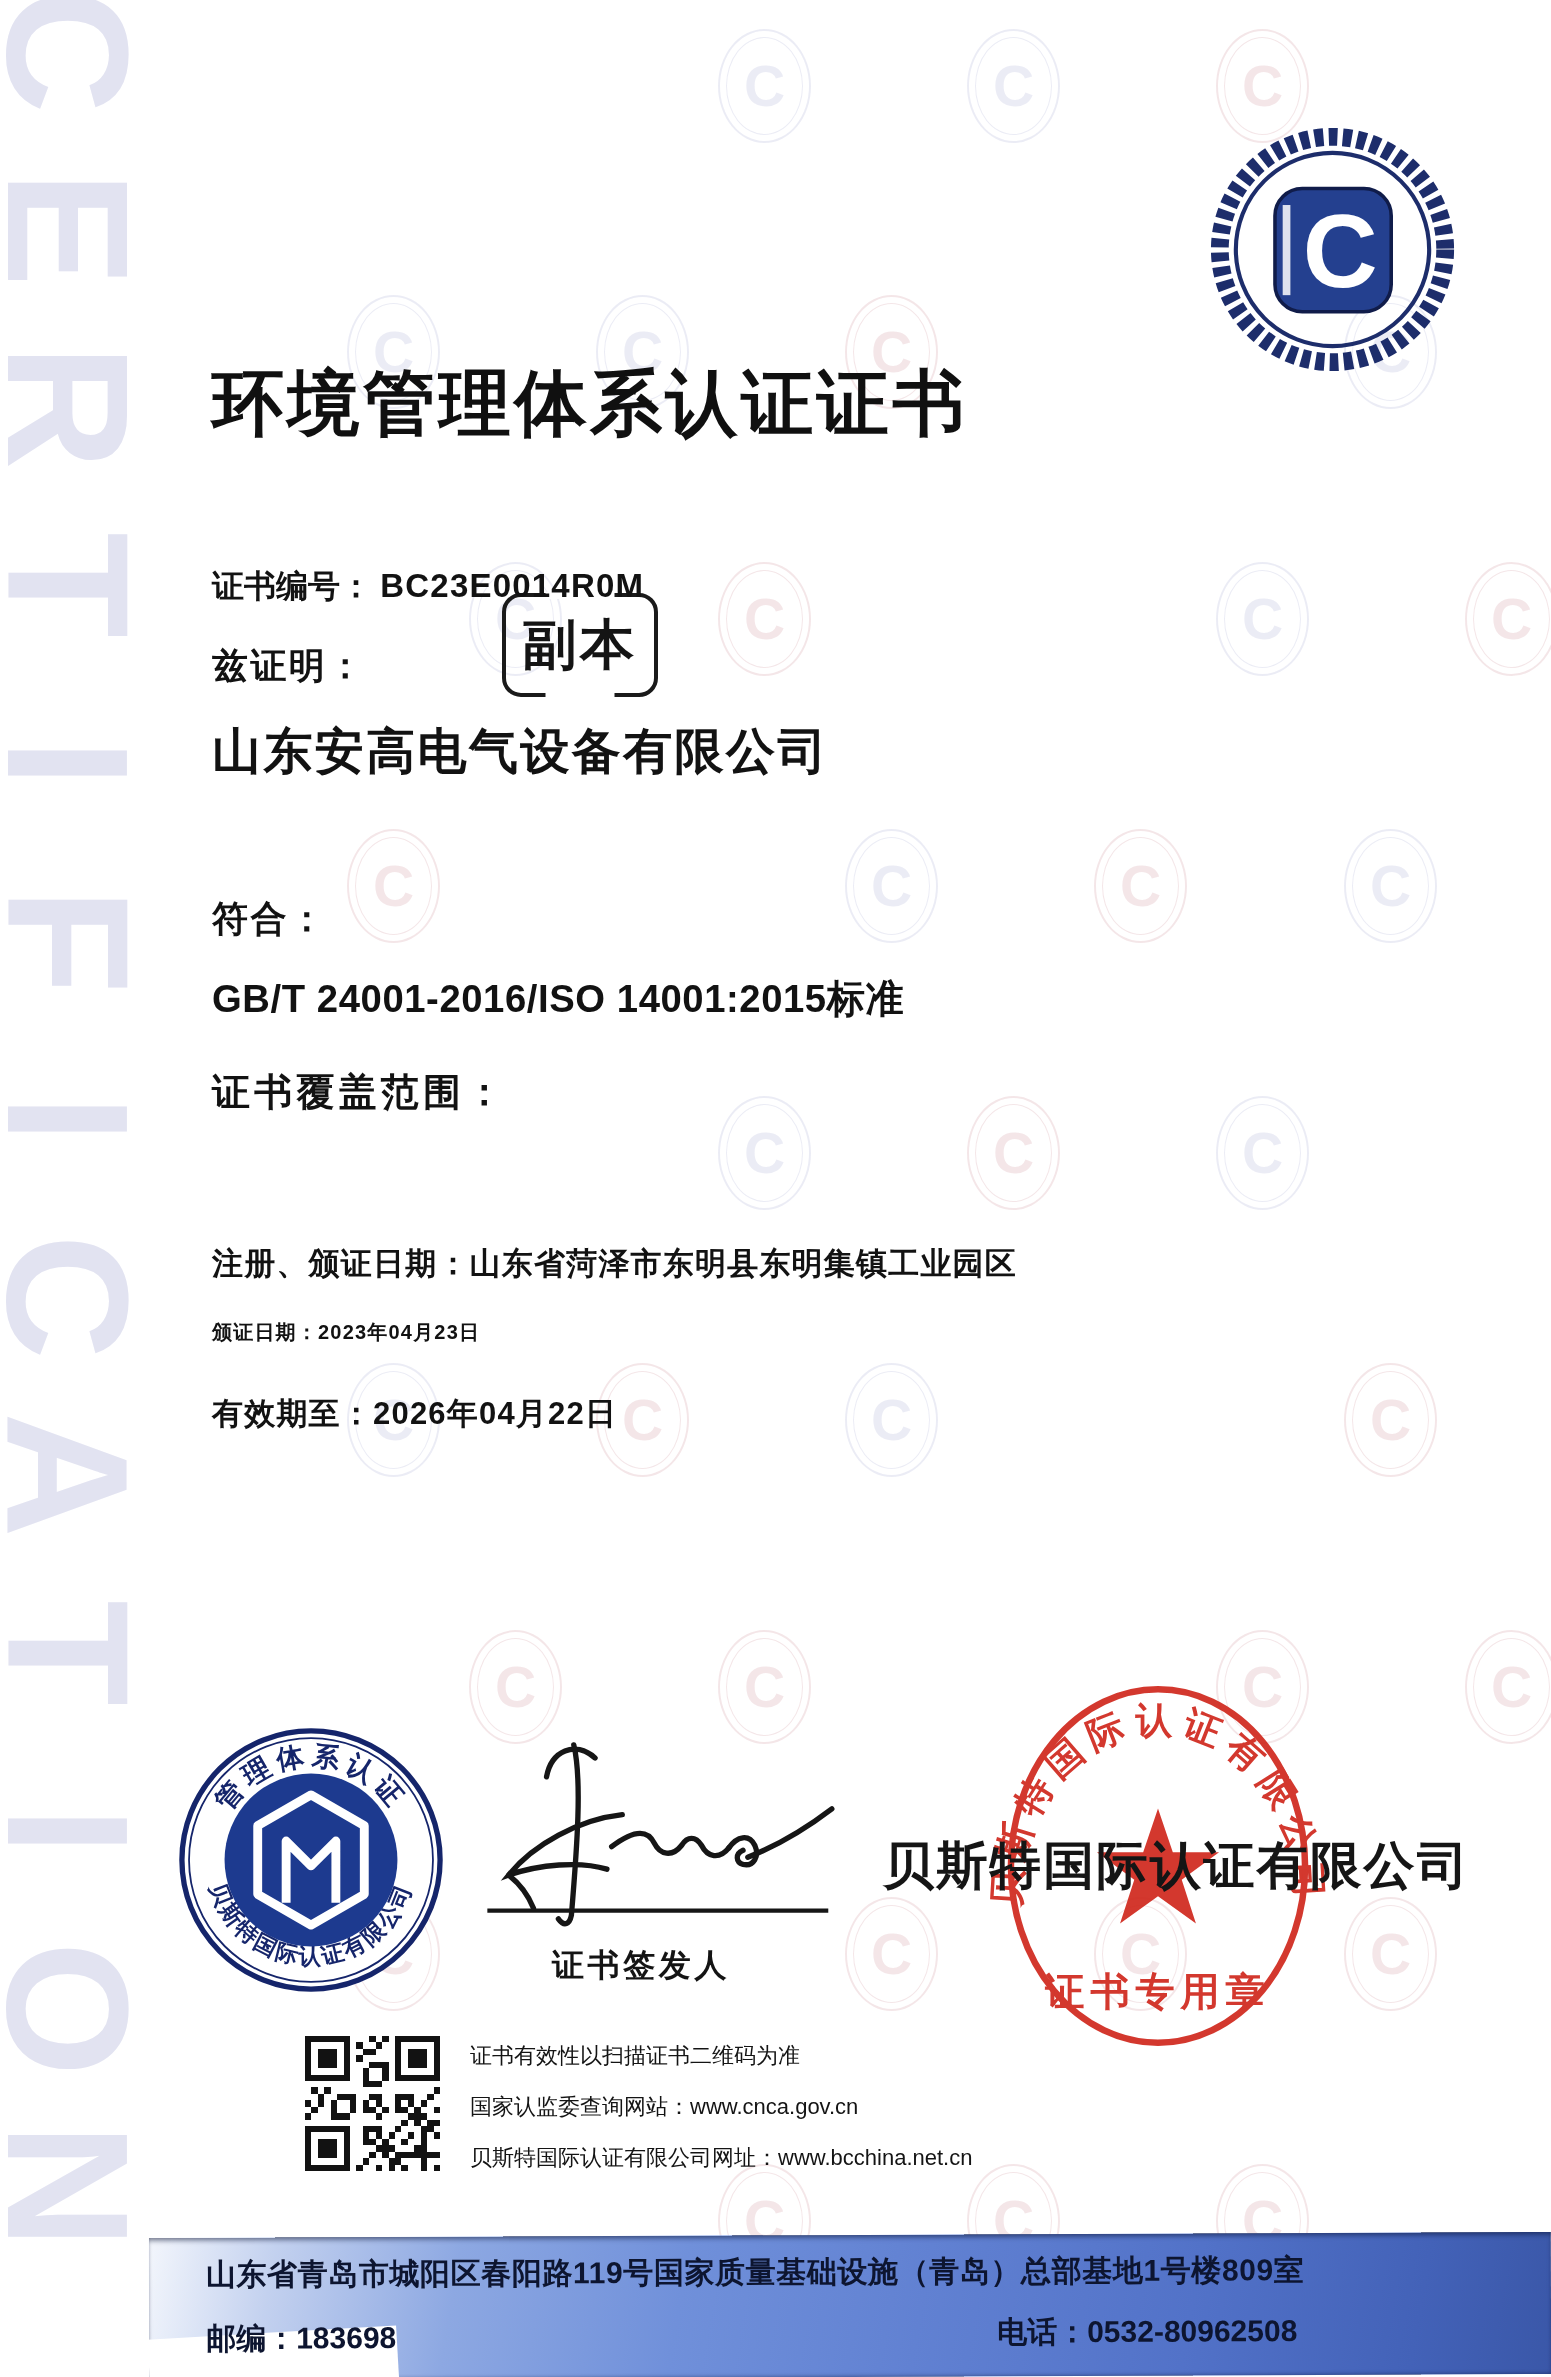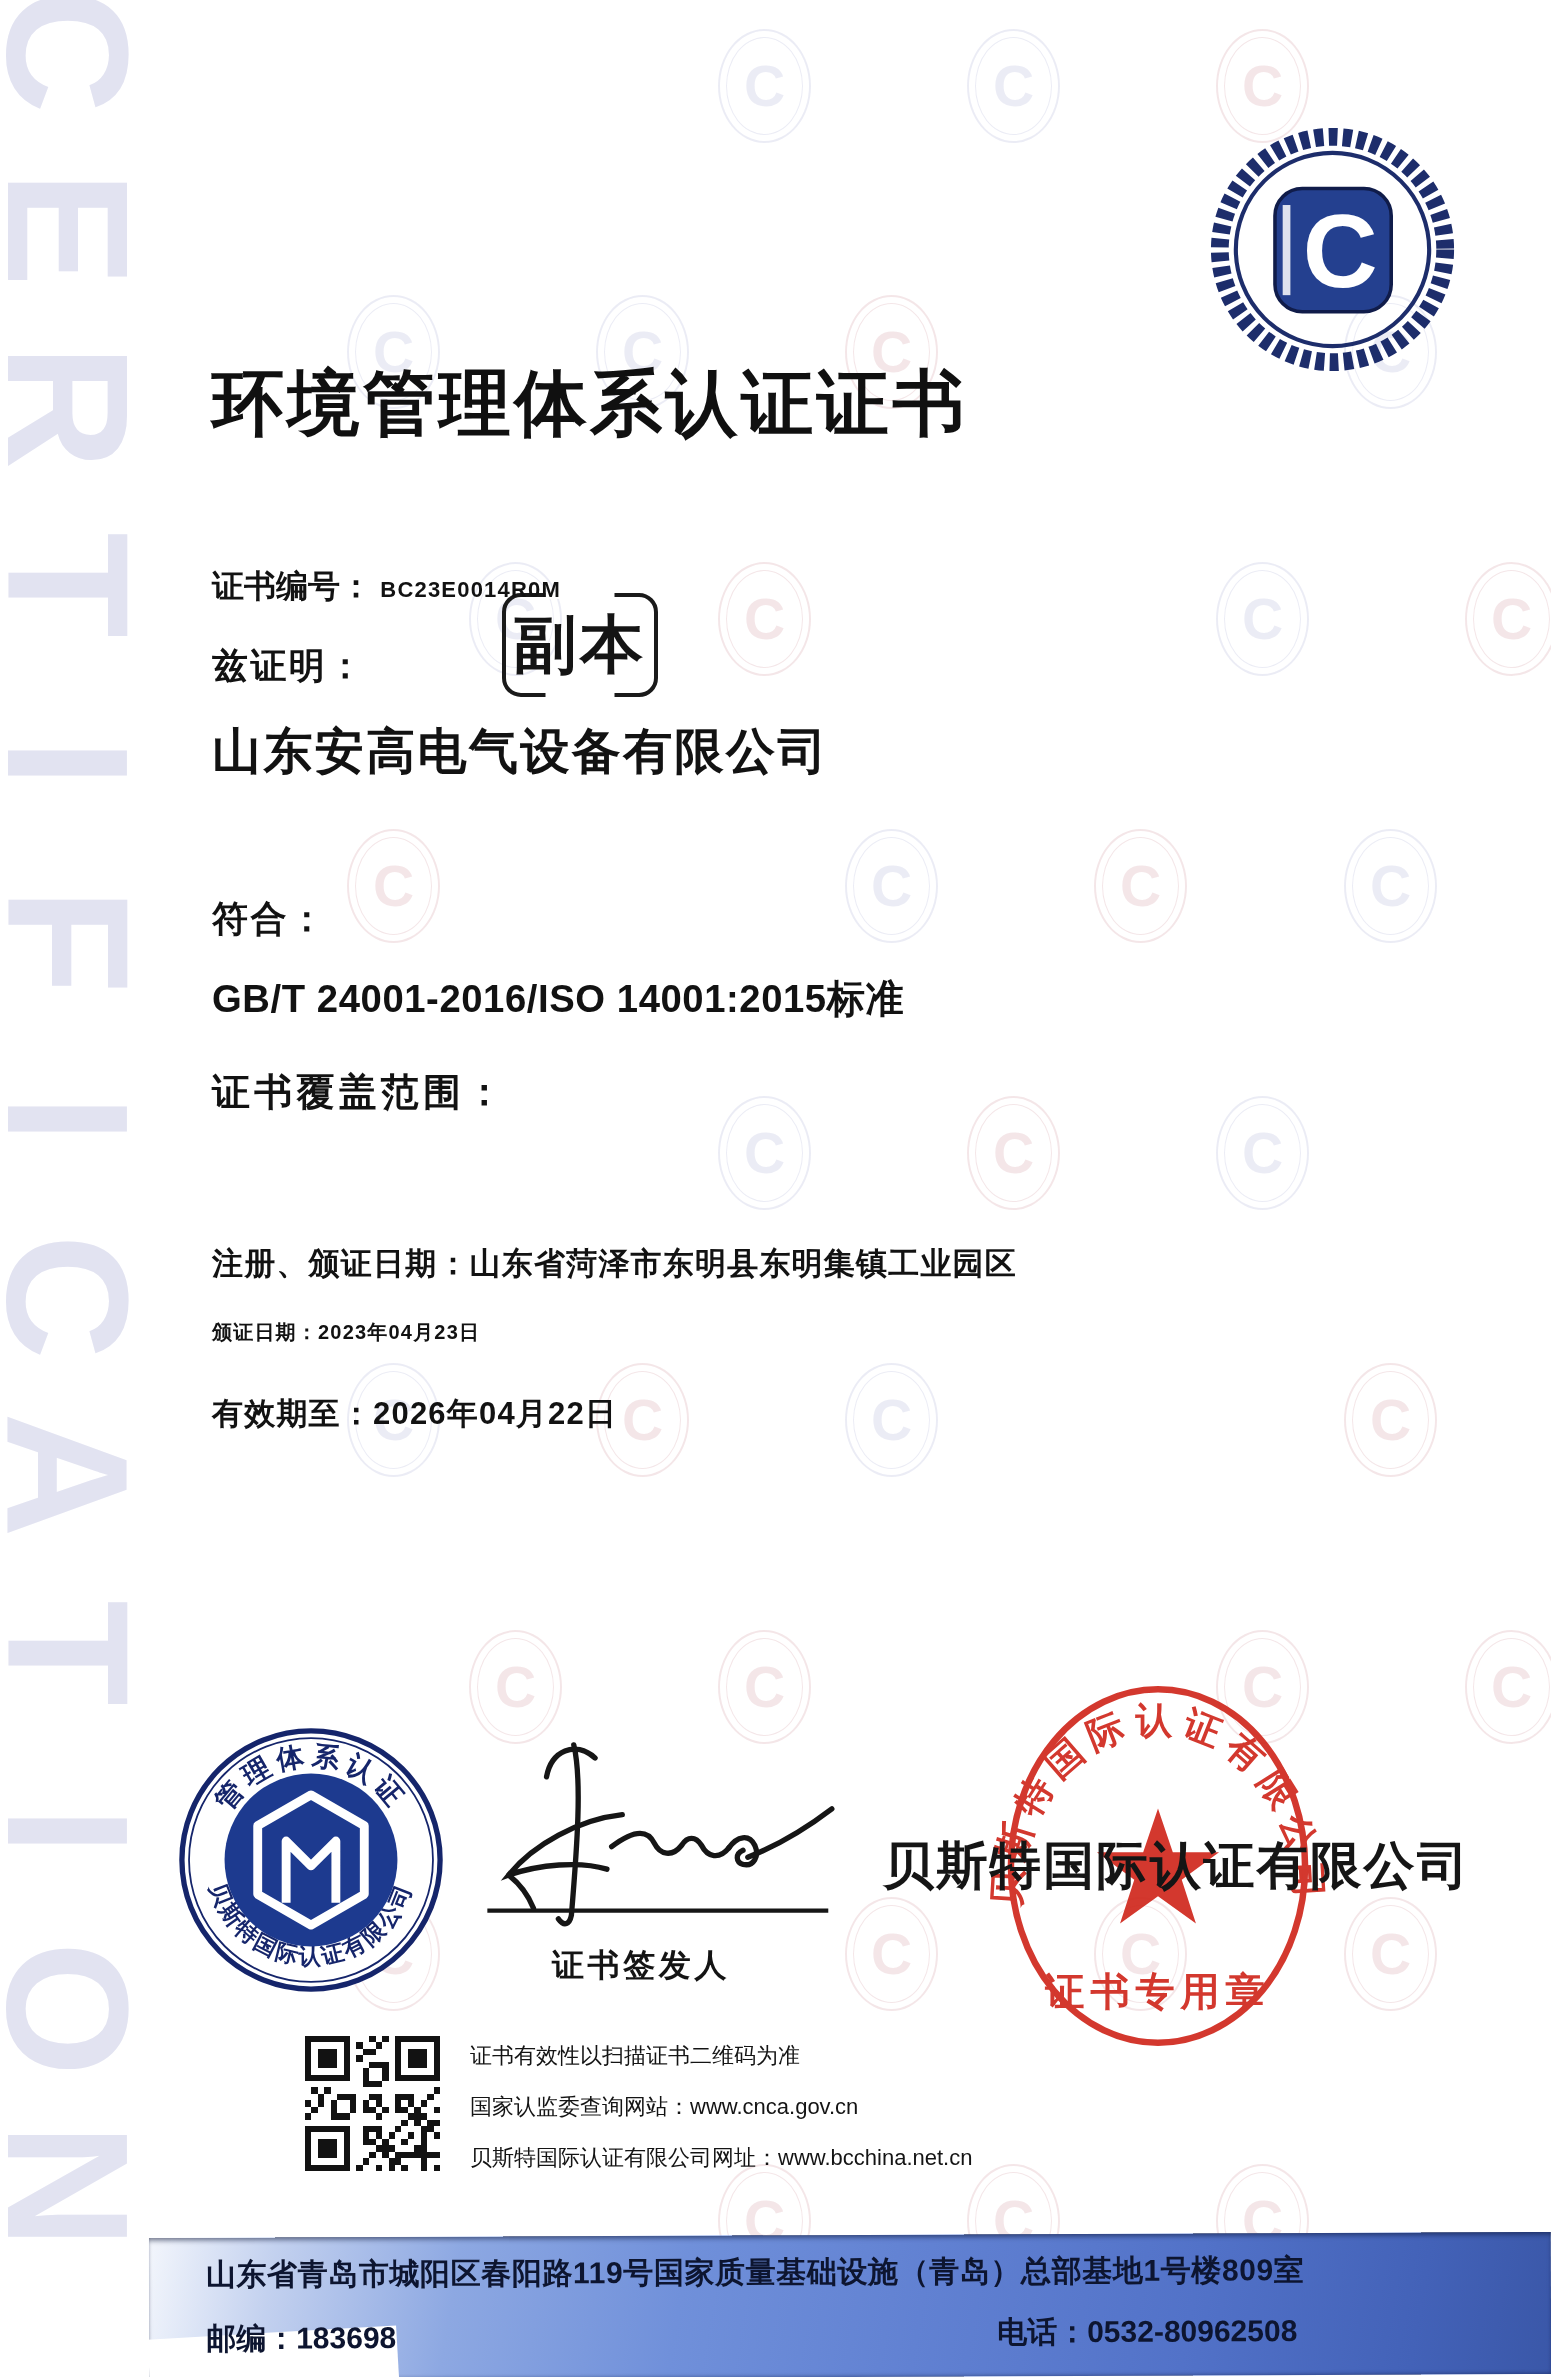--- a/index.html
+++ b/index.html
@@ -32,28 +32,28 @@
   }
   #copy-box{
     position:absolute;left:502px;top:593px;width:148px;height:96px;
     border:4.2px solid #1a1a1a;border-radius:19px;z-index:2;
     display:flex;align-items:center;justify-content:center;
   }
   #copy-box::before{content:'';position:absolute;top:-5.3px;left:50%;transform:translateX(-50%);
     width:69px;height:7.7px;background:#fff;}
   #copy-box::after{content:'';position:absolute;bottom:-5.3px;left:50%;transform:translateX(-50%);
     width:69px;height:7.7px;background:#fff;}
-  #copy-box span{font-size:63px;font-weight:900;letter-spacing:3.6px;}
+  #copy-box span{font-size:54px;font-weight:900;letter-spacing:3.6px;}
   
   #bc-logo{position:absolute;left:1205px;top:122px;z-index:2;}
   
   .line{position:absolute;left:212px;z-index:2;white-space:nowrap;font-weight:700;color:#121212;}
   .lab{font-weight:800;}
   #l-certno{top:565px;font-size:32px;}
-  #l-certno .val{font-size:22px;letter-spacing:1.2px;margin-left:8.3px;text-align:center;}
+  #l-certno .val{font-size:33px;letter-spacing:1.2px;margin-left:8.3px;text-align:center;}
   #l-certify{top:642px;font-size:36px;letter-spacing:2.4px;}
   #l-company{top:719px;font-size:49px;font-weight:900;letter-spacing:2.4px;}
   #l-credit{top:820px;font-size:30px;}
   #l-credit .val{letter-spacing:1.2px;margin-left:6px;}
   #l-conform{top:895px;font-size:36px;letter-spacing:2.4px;}
   #l-standard{top:972px;font-size:39px;font-weight:800;letter-spacing:0.6px;transform:scaleX(.98);transform-origin:left;}
   #l-scopelab{top:1067px;font-size:38px;letter-spacing:4.2px;}
   #l-scope{top:1160px;font-size:38px;letter-spacing:1.8px;}
   #l-address{top:1243px;font-size:31px;letter-spacing:1.2px;}
   #l-issue{top:1319px;font-size:20px;letter-spacing:1.2px;}

